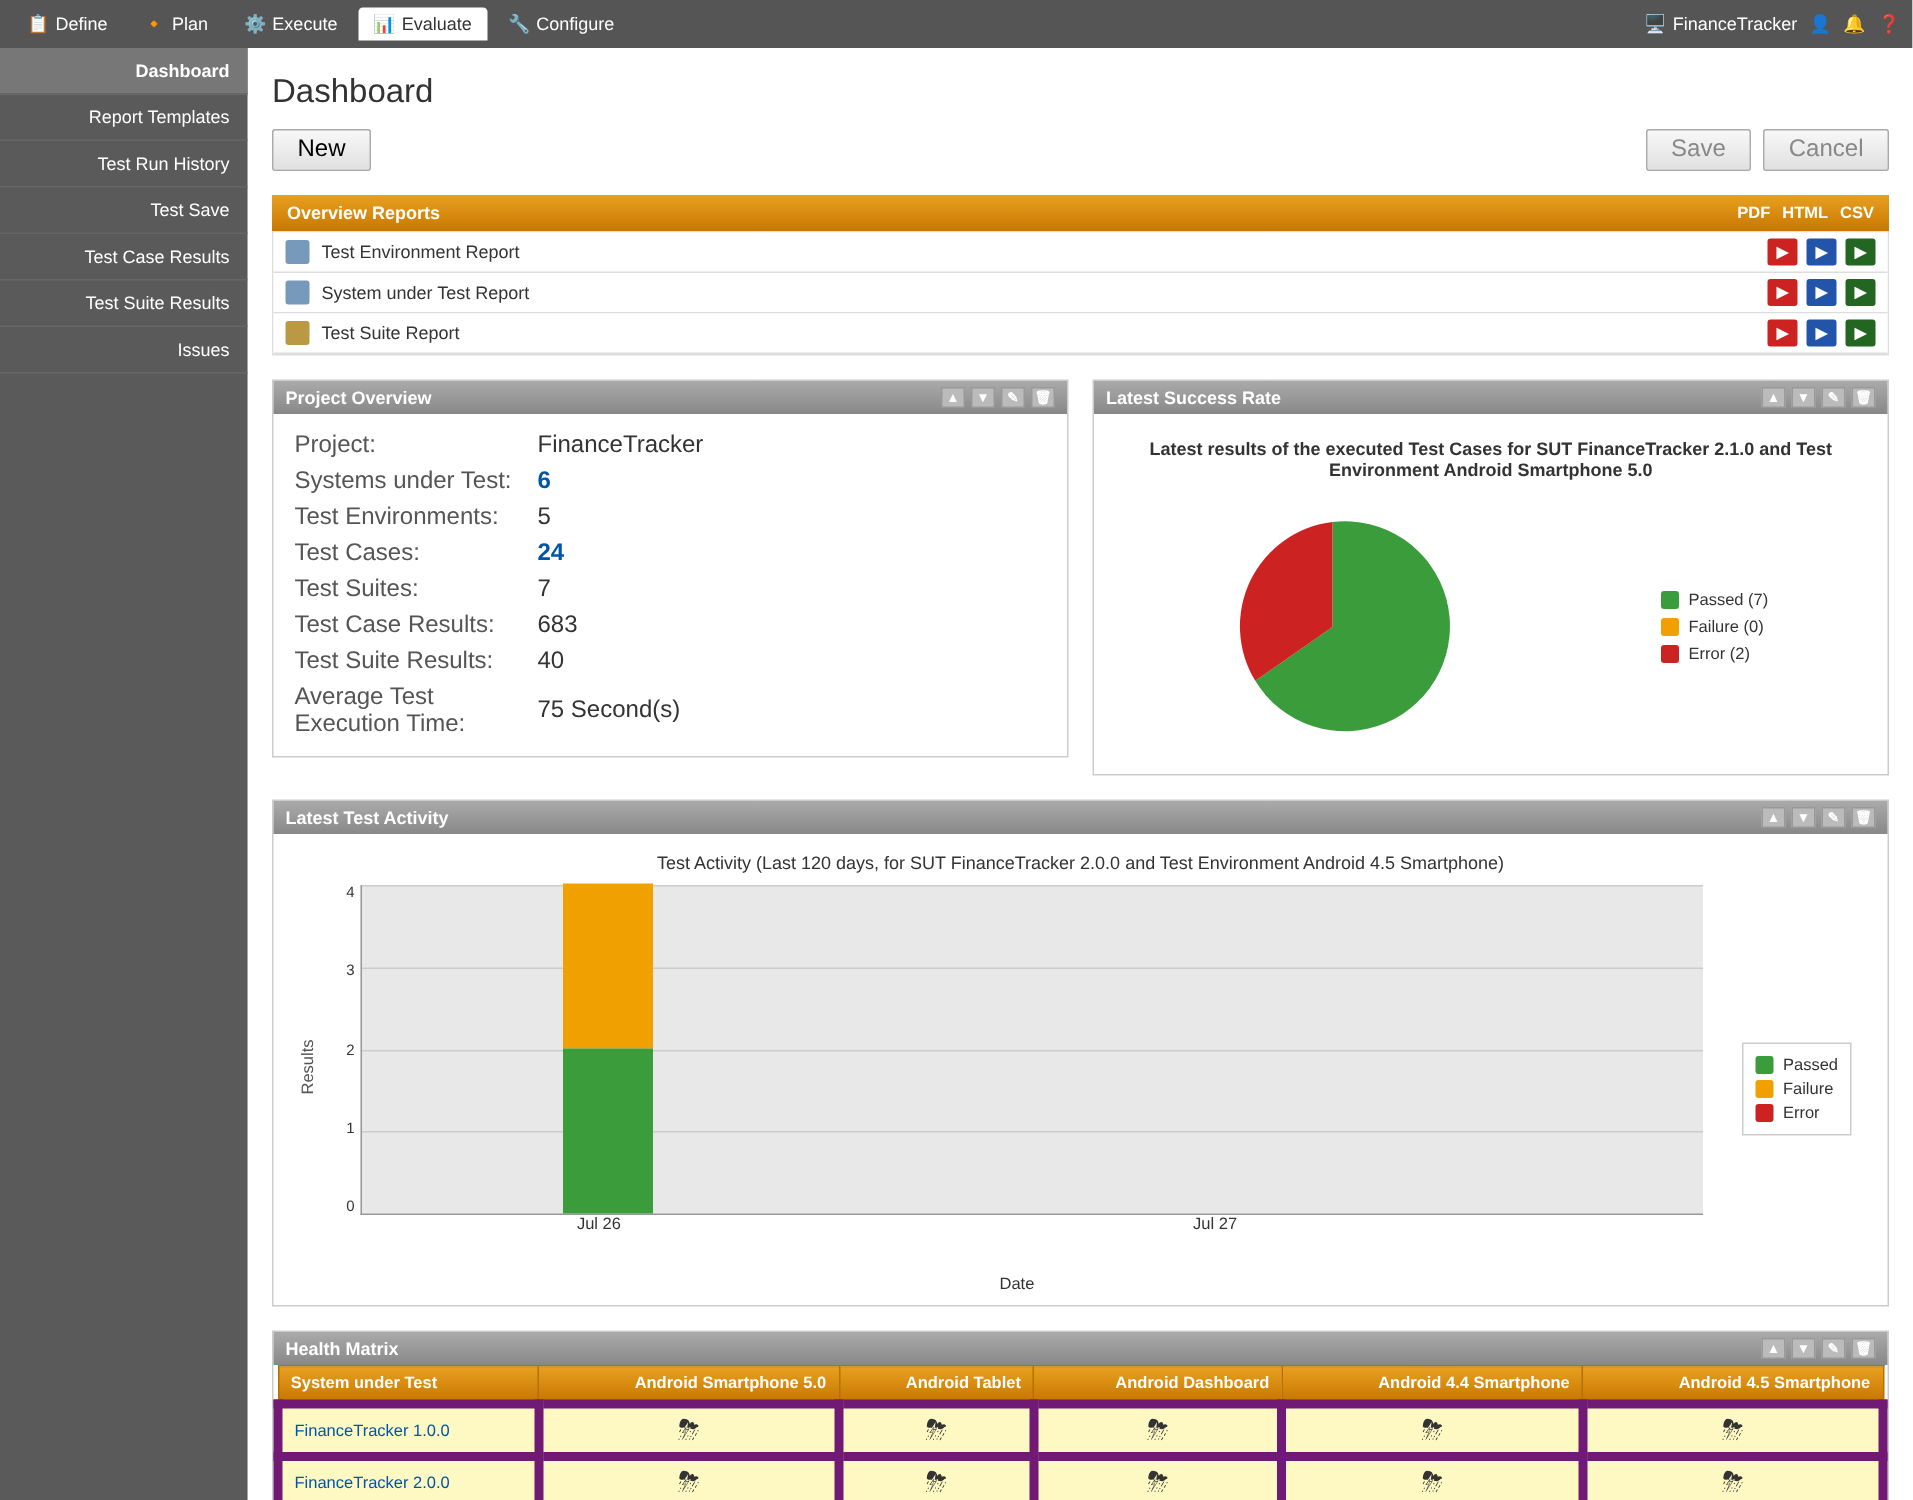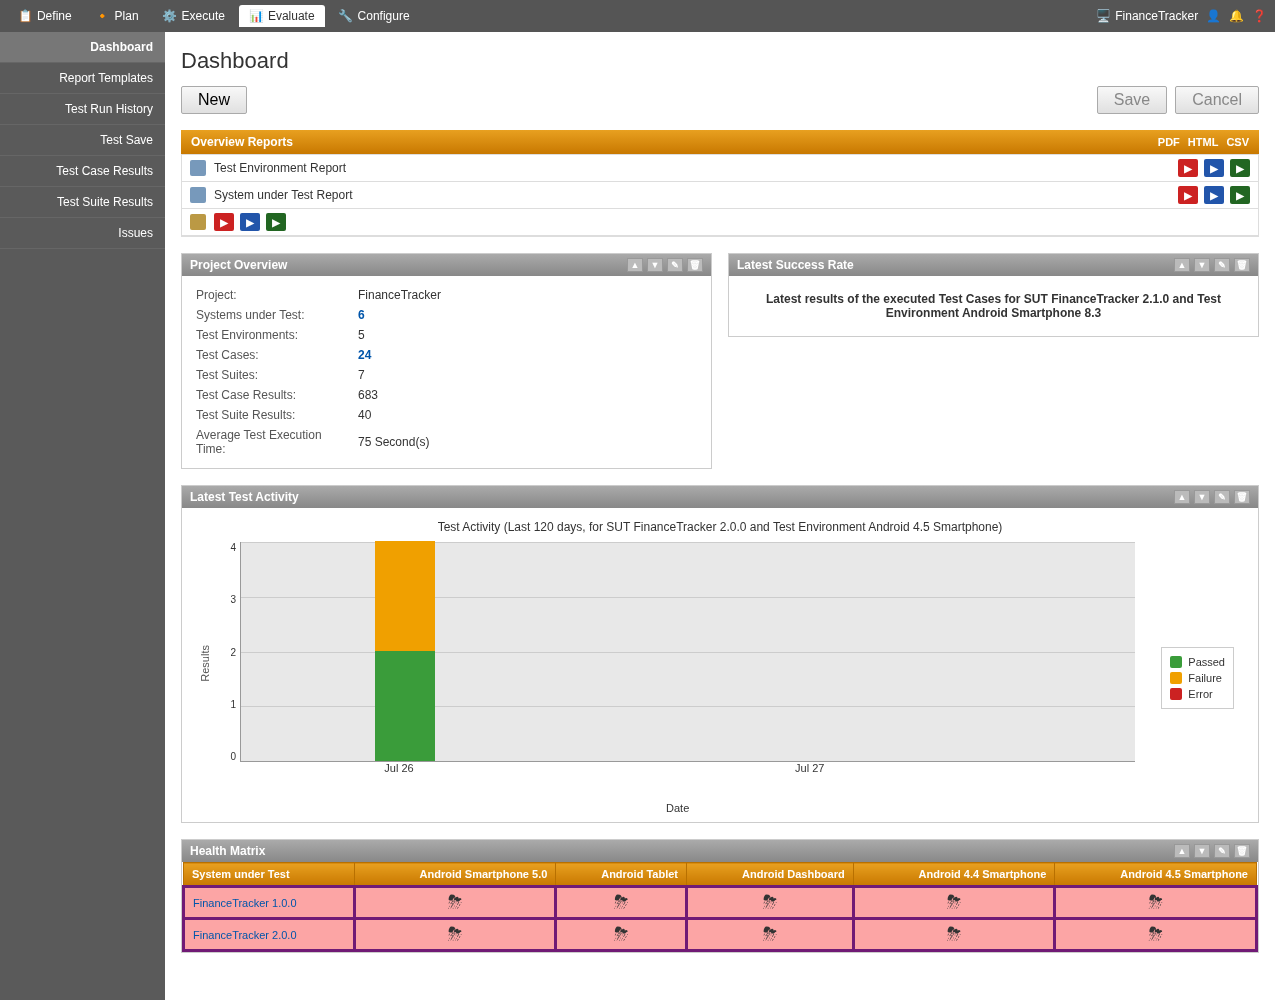--- a/index.html
+++ b/index.html
@@ -152,21 +152,21 @@
       width: 16px; height: 14px;
       background: #bbb;
       border: 1px solid #999;
       cursor: pointer;
       display: flex; align-items: center; justify-content: center;
       font-size: 9px;
     }
     .widget-body { padding: 8px; }
 
     
-    .proj-table { width: 100%; font-size: 12px; }
+    .proj-table { width: 100%; font-size: 16px; }
     .proj-table td { padding: 2px 4px; }
     .proj-table td:first-child { color: #555; width: 160px; }
     .proj-table td:last-child { color: #0055aa; font-weight: bold; }
     .proj-table td.black-val { color: #333 !important; font-weight: normal !important; }
 
     
     .pie-container { display: flex; align-items: center; justify-content: space-around; padding: 10px; }
     .pie-legend { display: flex; flex-direction: column; gap: 6px; margin-left: 16px; }
     .legend-item { display: flex; align-items: center; gap: 6px; font-size: 11px; }
     .legend-dot { width: 12px; height: 12px; border-radius: 2px; }
@@ -181,21 +181,21 @@
     .health-table { width: 100%; border-collapse: collapse; font-size: 11px; }
     .health-table th {
       background: linear-gradient(to bottom, #e8a020, #c87800);
       color: #fff;
       padding: 5px 8px;
       text-align: right;
       border: 1px solid #b87000;
       font-weight: bold;
     }
     .health-table th.first-col { text-align: left; }
-    .health-table td { padding: 4px 8px; border: 3px solid #701a75; text-align: center; background: #fca5a5; }
+    .health-table td { padding: 4px 8px; border: 6px solid #701a75; text-align: center; background: #fef9c3; }
     .health-table td.name-col { text-align: left; color: #0055aa; }
     .storm-icon { font-size: 18px; }
 
     
     ::-webkit-scrollbar { width: 8px; height: 8px; }
     ::-webkit-scrollbar-track { background: #e0e0e0; }
     ::-webkit-scrollbar-thumb { background: #aaa; border-radius: 4px; }
 
     .overview-table-container { border: 1px solid #ddd; margin-top: 0; }
 
@@ -283,20 +283,21 @@
           <span class="report-icon doc"></span>
           <span class="report-name">System under Test Report</span>
           <div class="report-actions">
             <div class="report-btn pdf">▶</div>
             <div class="report-btn html">▶</div>
             <div class="report-btn csv">▶</div>
           </div>
         </div>
         <div class="report-row">
           <span class="report-icon" style="background:#bb9944;"></span>
+          <span class="report-name">Test Suite Report</span>
           <div class="report-actions">
             <div class="report-btn pdf">▶</div>
             <div class="report-btn html">▶</div>
             <div class="report-btn csv">▶</div>
           </div>
         </div>
       </div>
     </div>
 
     <div class="two-col">
@@ -358,21 +359,43 @@
           <div class="widget-header">
             <span>Latest Success Rate</span>
             <div class="widget-controls">
               <div class="widget-ctrl-btn">▲</div>
               <div class="widget-ctrl-btn">▼</div>
               <div class="widget-ctrl-btn">✎</div>
               <div class="widget-ctrl-btn">🗑</div>
             </div>
           </div>
           <div class="widget-body">
-            <div class="pie-title">Latest results of the executed Test Cases for SUT FinanceTracker 2.1.0 and Test Environment Android Smartphone 8.3</div>
+            <div class="pie-title">Latest results of the executed Test Cases for SUT FinanceTracker 2.1.0 and Test Environment Android Smartphone 5.0</div>
+            <div class="pie-container">
+              <svg class="pie-chart" width="160" height="160" viewBox="0 0 160 160">
+
+                <path d="M80,80 L80,10 A70,70 0 1 1 28.5,115.9 Z" fill="#3a9c3a"></path>
+
+                <path d="M80,80 L28.5,115.9 A70,70 0 0 1 80,10 Z" fill="#cc2222"></path>
+              </svg>
+              <div class="pie-legend">
+                <div class="legend-item">
+                  <div class="legend-dot" style="background:#3a9c3a;"></div>
+                  <span>Passed (7)</span>
+                </div>
+                <div class="legend-item">
+                  <div class="legend-dot" style="background:#f0a000;"></div>
+                  <span>Failure (0)</span>
+                </div>
+                <div class="legend-item">
+                  <div class="legend-dot" style="background:#cc2222;"></div>
+                  <span>Error (2)</span>
+                </div>
+              </div>
+            </div>
           </div>
         </div>
       </div>
     </div>
 
     <div class="bar-chart-section">
       <div class="widget">
         <div class="widget-header">
           <span>Latest Test Activity</span>
           <div class="widget-controls">

